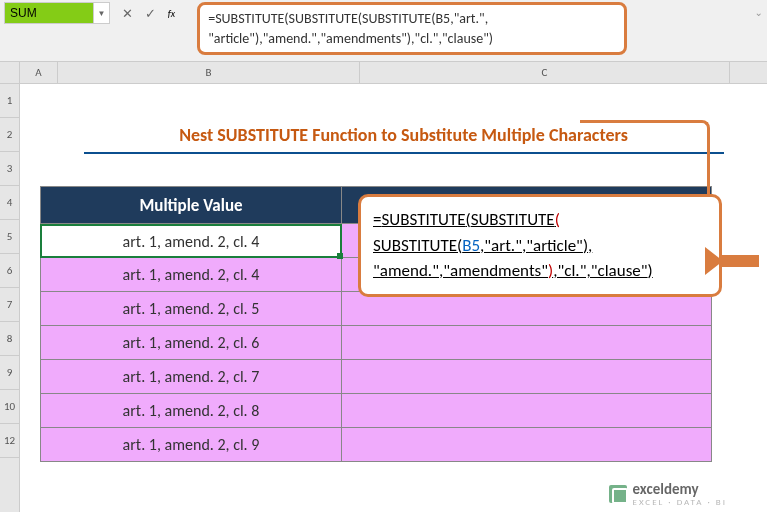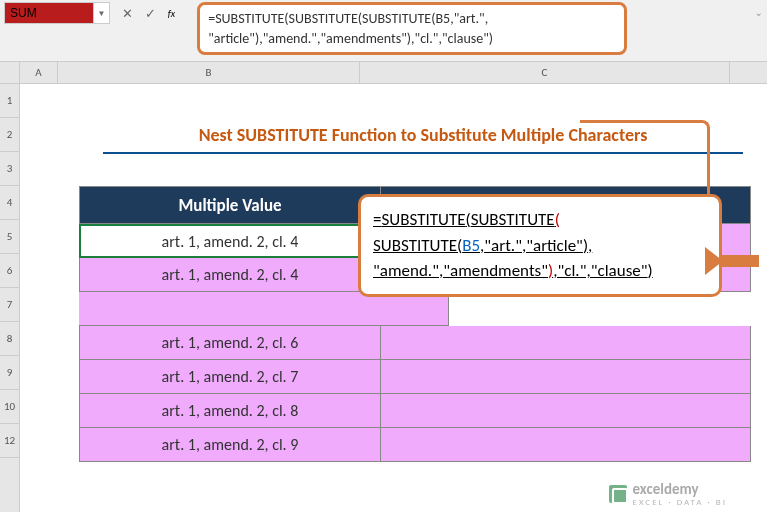--- a/index.html
+++ b/index.html
@@ -1,41 +1,41 @@
 <!DOCTYPE html>
 <html><head>
 <meta charset="utf-8">
 <style>
   * { box-sizing: border-box; margin: 0; padding: 0; }
   body { font-family: Calibri, Arial, sans-serif; font-size: 14px; background: #fff; color: #333; width: 767px; height: 512px; position: relative; overflow: hidden; }
   
   .formula-bar { display: flex; align-items: flex-start; background: #f0f0f0; border-bottom: 1px solid #ccc; padding: 2px 4px; height: 62px; }
   .name-box-wrap { display: flex; align-items: center; height: 22px; }
-  .name-box { width: 90px; height: 22px; background: #b91c1c; border: 1px solid #ccc; padding: 9px 5px; font-size: 12px; }
+  .name-box { width: 90px; height: 22px; background: #84cc16; border: 1px solid #ccc; padding: 9px 5px; font-size: 12px; }
   .nb-dropdown { width: 16px; height: 22px; background: #fff; border: 1px solid #ccc; border-left: none; display: flex; align-items: center; justify-content: center; color: #666; font-size: 8px; }
   .fb-icons { display: flex; align-items: center; gap: 12px; padding: 0 12px; height: 22px; }
   .fb-icon { color: #666; font-size: 13px; cursor: pointer; }
   .fx-label { font-style: italic; font-size: 10px; color: #000000; }
   .formula-input-wrap { flex: 1; position: relative; }
   .formula-input { background: #fff; border: 3px solid #d97c3f; border-radius: 8px; padding: 4px 8px; font-size: 14px; line-height: 1.4; width: 430px; margin-left: 10px; }
   .fb-expand { position: absolute; right: 4px; top: 6px; color: #999; font-size: 10px; }
   
   .grid-area { display: flex; height: calc(100% - 62px); }
   .row-headers { width: 20px; background: #e6e6e6; border-right: 1px solid #ccc; }
   .row-header { height: 34px; border-bottom: 1px solid #ccc; display: flex; align-items: center; justify-content: center; font-size: 11px; color: #555; }
   .row-header.first { height: 22px; }
   
   .grid-body { flex: 1; position: relative; }
   .col-headers { display: flex; background: #e6e6e6; height: 22px; border-bottom: 1px solid #ccc; }
   .col-header { border-right: 1px solid #ccc; display: flex; align-items: center; justify-content: center; font-size: 11px; color: #555; }
   .col-a { width: 38px; }
   .col-b { width: 302px; }
   .col-c { width: 370px; }
   
-  .sheet { position: relative; padding-left: 59px; }
+  .sheet { position: relative; padding-left: 20px; }
   .title-row { height: 34px; display: flex; align-items: center; justify-content: center; padding-top: 8px; }
   .title-text { color: #C65911; font-weight: bold; font-size: 18px; text-align: center; width: 640px; border-bottom: 2px solid #0b4f8f; padding-bottom: 6px; }
   
   .spacer-row { height: 34px; }
   
   .table-wrap { width: 672px; }
   .table-header { display: flex; background: #1f3b5c; color: #fff; height: 38px; }
   .th { display: flex; align-items: center; justify-content: center; font-weight: bold; font-size: 17px; border: 1px solid #888; }
   .th-b { width: 302px; }
   .th-c { width: 370px; border-left: none; }
@@ -55,21 +55,21 @@
   
   .callout-arrow { position: absolute; right: -48px; top: 50%; width: 48px; height: 32px; }
   .arrow-body { position: absolute; left: 0; top: 10px; width: 40px; height: 12px; background: #d97c3f; }
   .arrow-head { position: absolute; right: -2px; top: 2px; width: 0; height: 0; border-top: 14px solid transparent; border-bottom: 14px solid transparent; border-right: 18px solid #d97c3f; transform: scaleX(-1); left: -14px; }
   
   .callout-line-top { position: absolute; left: 560px; top: 58px; width: 130px; height: 140px; border-right: 3px solid #d97c3f; border-top: 3px solid #d97c3f; border-radius: 0 8px 0 0; z-index: 3; }
   
   .watermark { position: absolute; bottom: 6px; right: 40px; display: flex; align-items: center; gap: 6px; opacity: 0.6; font-size: 12px; z-index: 2; }
   .wm-logo { width: 18px; height: 18px; background: #1a7f3c; border-radius: 2px; position: relative; }
   .wm-logo::after { content: ""; position: absolute; left: 3px; top: 3px; width: 12px; height: 12px; border: 2px solid #fff; border-radius: 2px; }
-  .wm-text { color: #737373; font-weight: bold; font-size: 15px; }
+  .wm-text { color: #000000; font-weight: bold; font-size: 15px; }
   .wm-sub { color: #888; font-size: 9px; letter-spacing: 2px; }
   .wm-col { display: flex; flex-direction: column; line-height: 1; }
 </style>
 </head>
 <body>
 
 <div class="formula-bar">
   <div class="name-box-wrap">
     <input class="name-box" value="SUM" style="">
     <div class="nb-dropdown">
@@ -127,20 +127,21 @@
               <span>art. 1, amend. 2, cl. 4</span>
               <div class="sel-handle"></div>
             </div>
           <div class="td td-c"></div>
         </div>
         <div class="table-row">
           <div class="td td-b">art. 1, amend. 2, cl. 4</div>
           <div class="td td-c"></div>
         </div>
         <div class="table-row">
+          <div class="td td-b">art. 1, amend. 2, cl. 5</div>
           <div class="td td-c"></div>
         </div>
         <div class="table-row">
           <div class="td td-b">art. 1, amend. 2, cl. 6</div>
           <div class="td td-c"></div>
         </div>
         <div class="table-row">
           <div class="td td-b">art. 1, amend. 2, cl. 7</div>
           <div class="td td-c"></div>
         </div>

